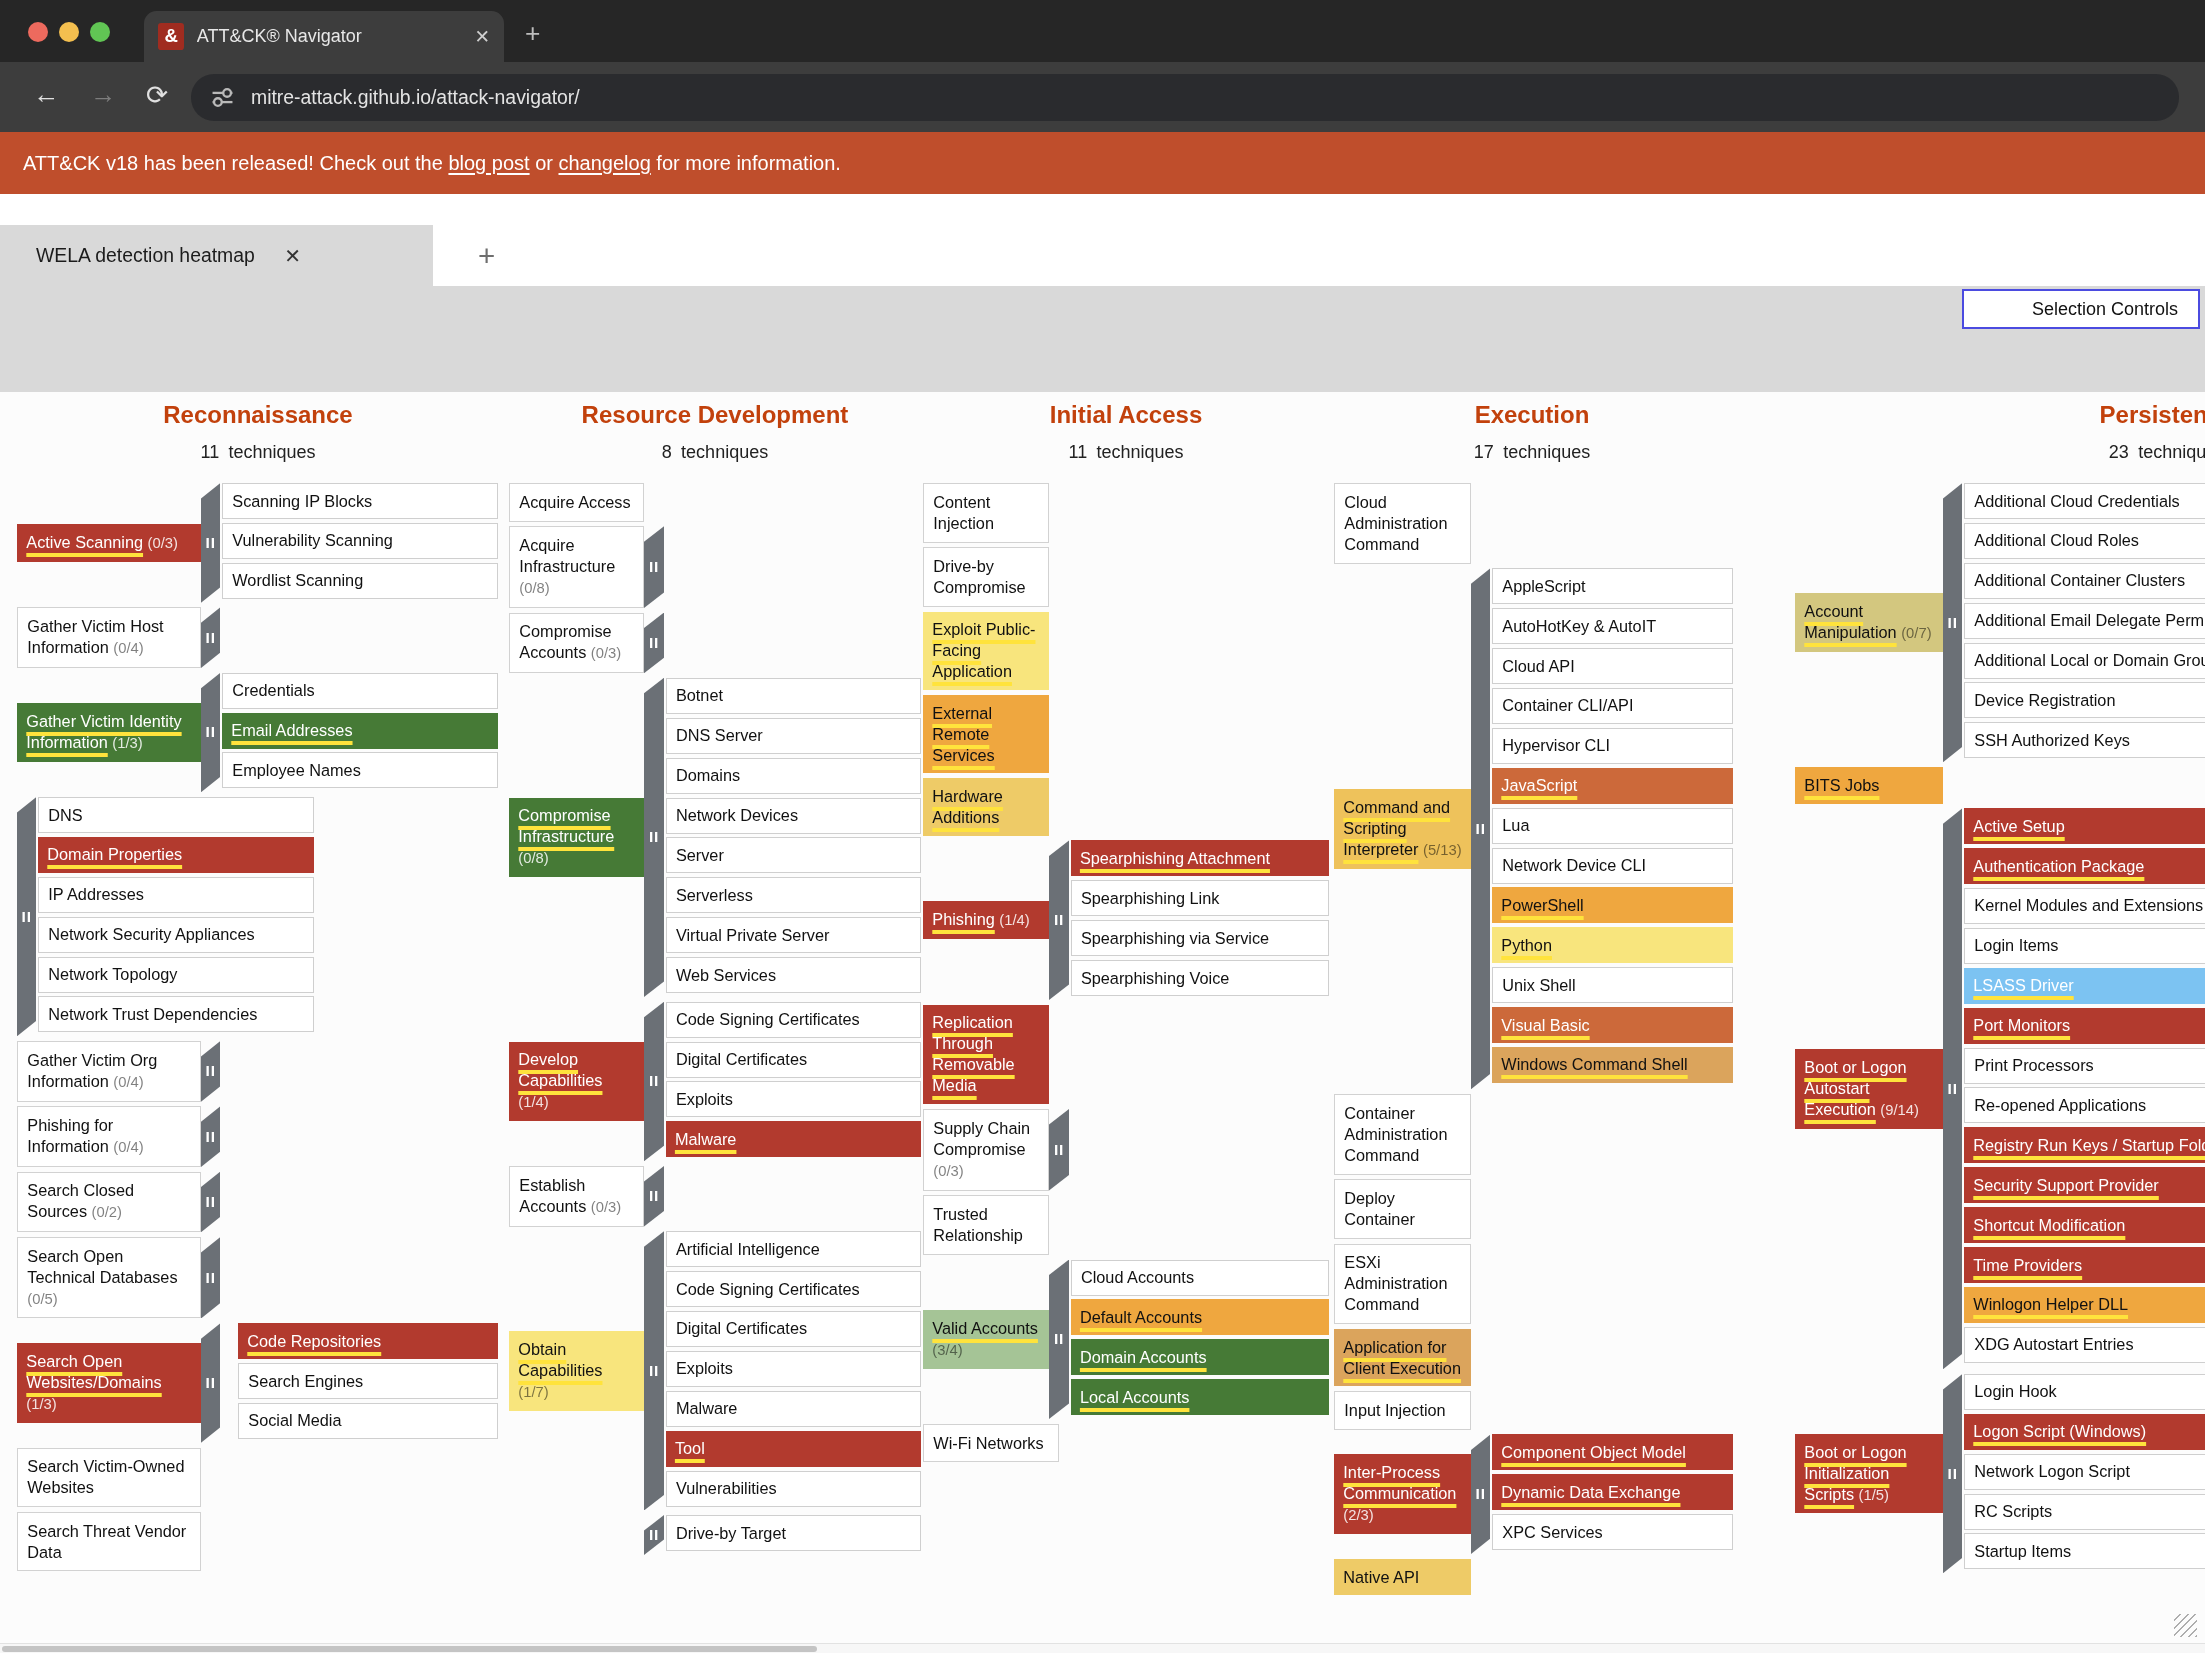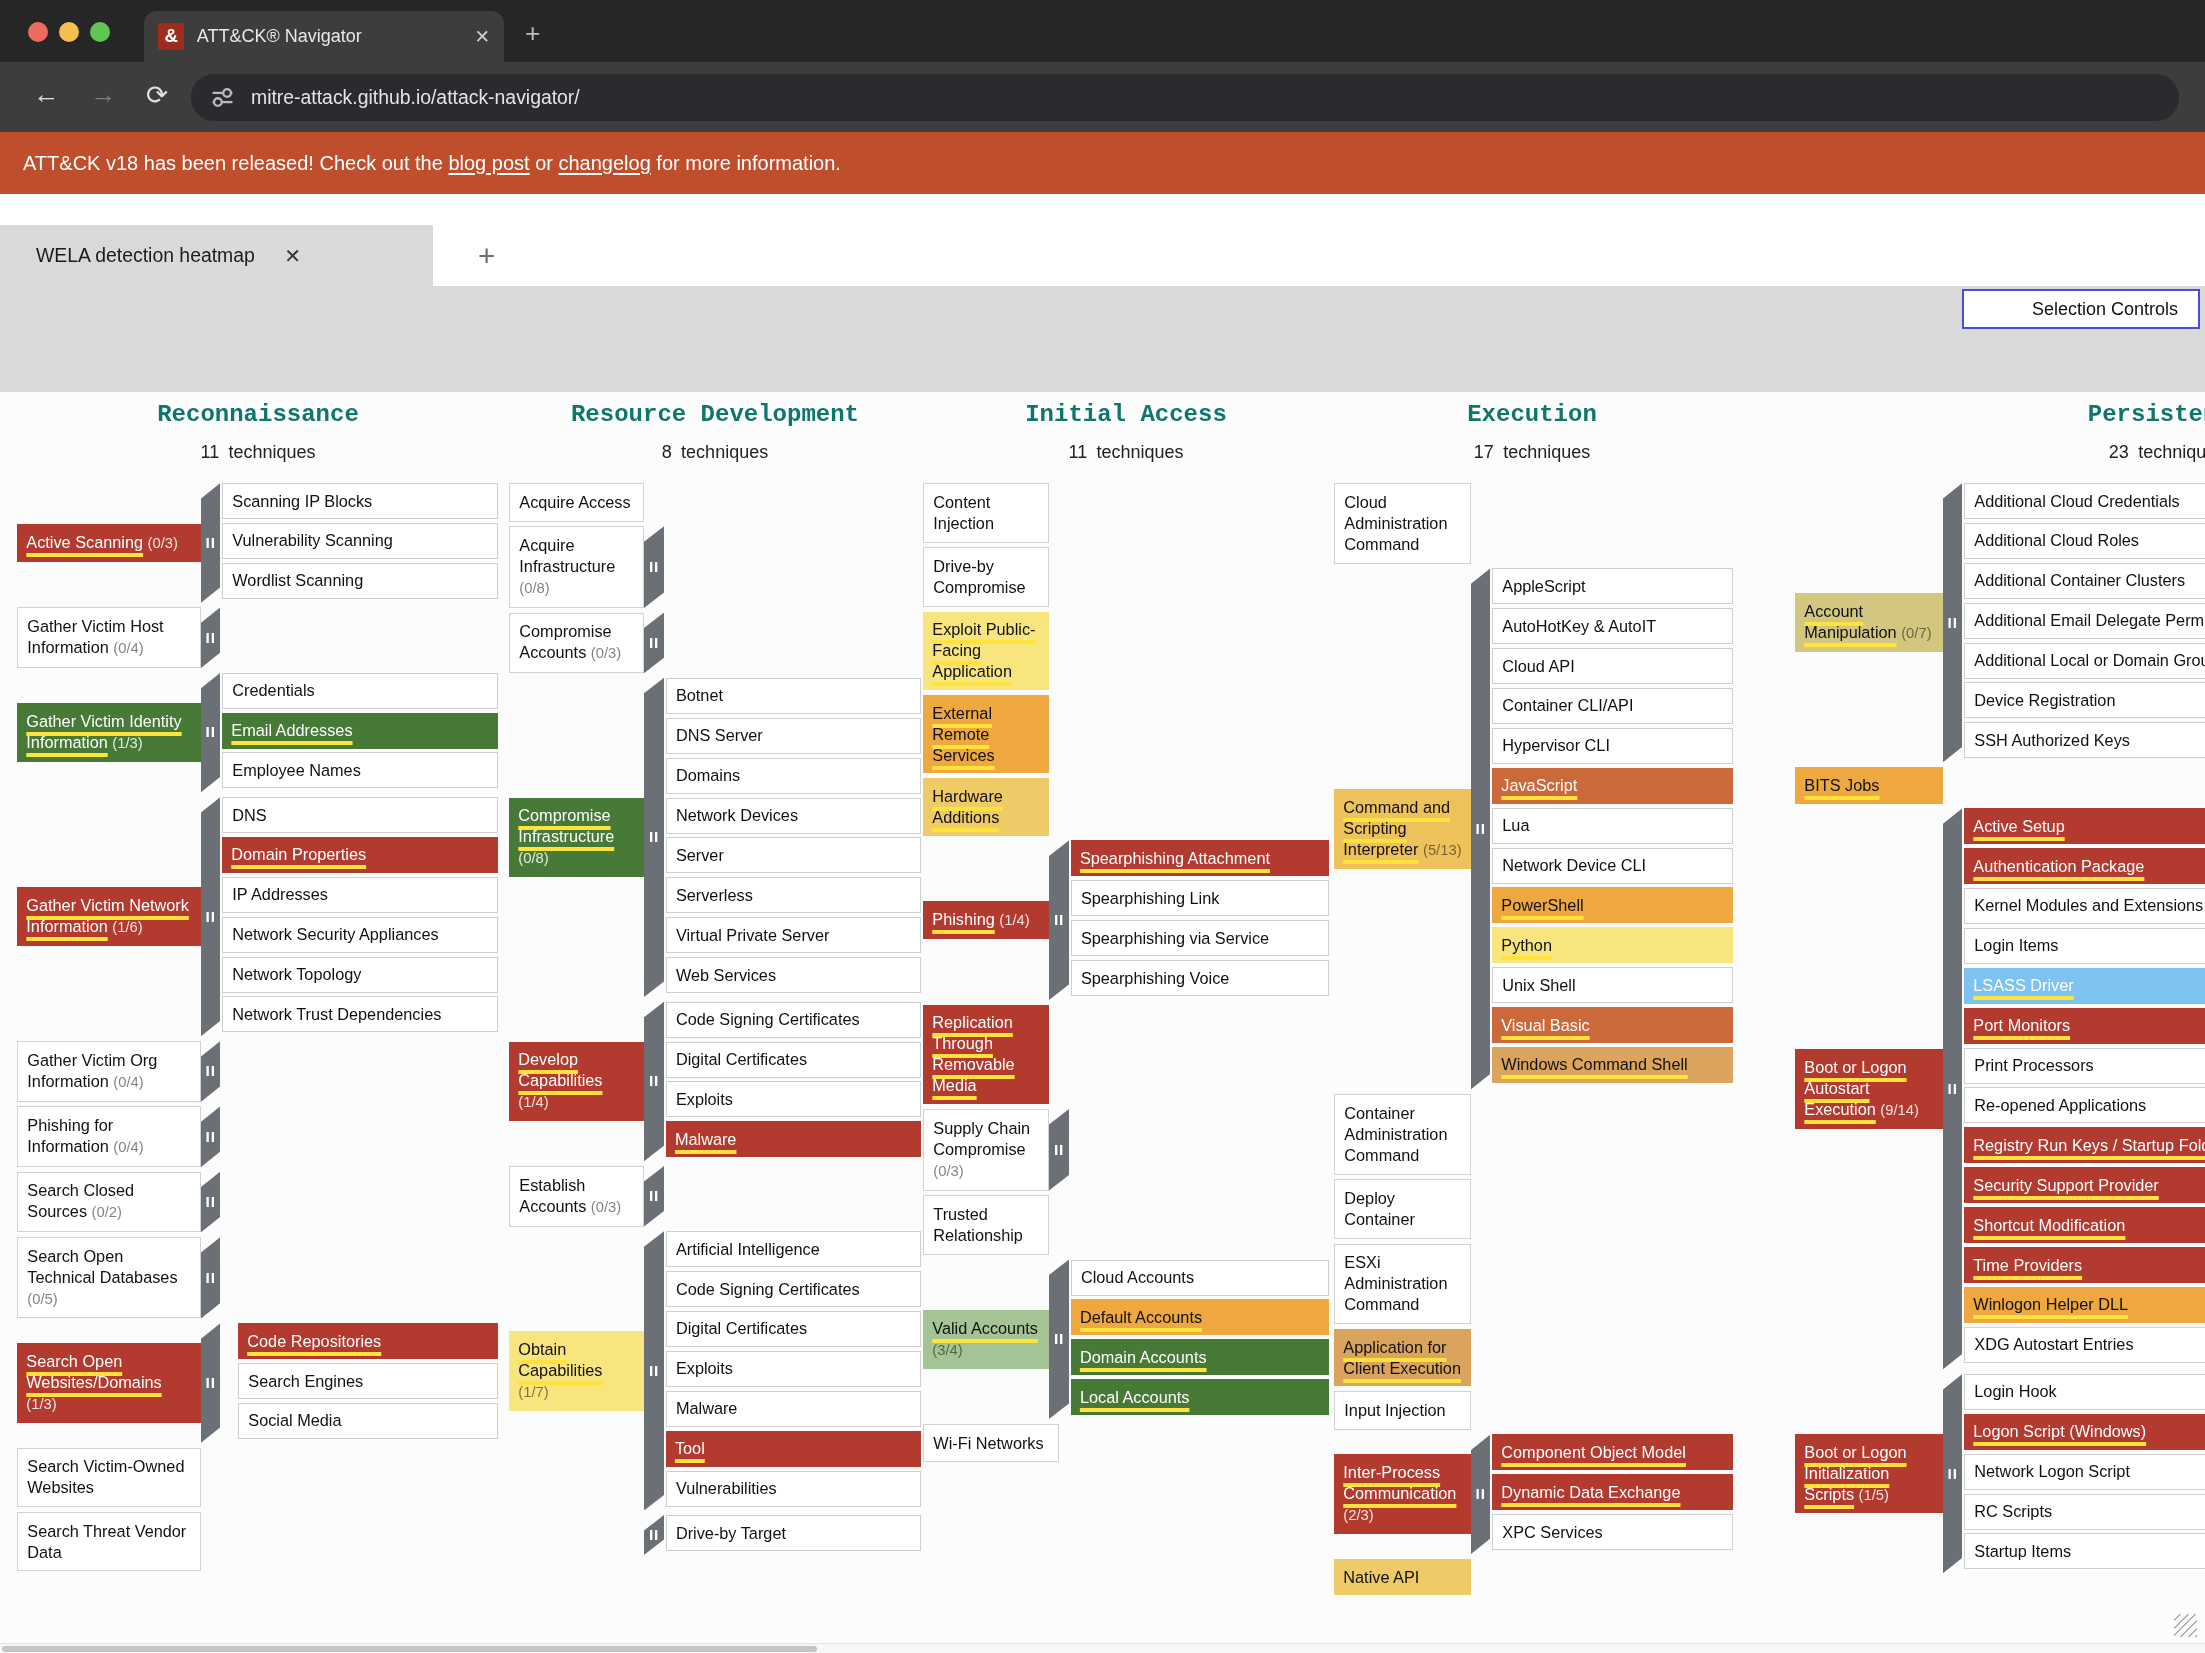--- a/index.html
+++ b/index.html
@@ -36,21 +36,21 @@
   .wtab { position:absolute; left:0; top:0; width:433px; height:61px; background:#d9d9d9;
           display:flex; align-items:center; padding:0 36px; font-size:19.4px; color:#1c1c1c; }
   .wtab .x { margin-left:29.5px; font-size:20px; color:#333; }
   .plus2 { position:absolute; left:478px; top:14px; font-size:29.5px; color:#6e6e6e; }
   .toolbar { position:absolute; left:0; top:286px; width:2205px; height:106px; background:#d9d9d9; }
   .selbtn { position:absolute; left:1962px; top:3.1px; width:238px; height:40px; background:#fff;
             border:2.3px solid #4b4be0; font-size:18px; font-family:"Liberation Sans",sans-serif; color:#111;padding-left:48px; }
 
   
   .matrix { position:absolute; left:0; top:392px; width:2205px; height:1262px; background:#fcfcfc; }
-  .colTitle { position:absolute; font-size:24px; font-weight:bold; color:#0f766e; text-align:center; width:404px;font-family:Liberation Mono, monospace; }
+  .colTitle { position:absolute; font-size:24px; font-weight:bold; color:#c2410c; text-align:center; width:404px; }
   .colCount { position:absolute; font-size:18px; color:#222; text-align:center; width:404px; }
   .colCount .num { margin-right:9.3px; }
   .col { position:absolute; }
   .group { display:flex; align-items:stretch; margin-bottom:4.7px; }
   .labelwrap { display:flex; align-items:center; flex:0 0 auto; }
   .cell { width:100%; padding:7.8px 9.3px; font-size:16.3px; line-height:21px; color:#111;
           background:#fff; border:0.8px solid #d2d2d2; overflow:hidden; }
   .cell .count { font-size:14.8px; color:rgba(0,0,0,.5); white-space:nowrap; }
   .conn { flex:0 0 auto; background:#6b7076; display:flex; align-items:center; justify-content:center;
           clip-path:polygon(0 15.5px,100% 0,100% calc(100% - 15.5px),0 100%); }
@@ -169,23 +169,20 @@
           </div>
           <div class="scell" data-color="green">
             <span class="u">Email Addresses</span>
           </div>
           <div class="scell">
             <span>Employee Names</span>
           </div>
         </div>
       </div>
       <div class="group">
-        <div class="labelwrap" style="width: 184px; min-height: 238px;">
-          <div class="cell" data-color="red"><span class="u">Gather Victim Network Information</span> <span class="count">(1/6)</span></div>
-        </div>
         <div class="conn" style="width: 19.4px;">
           <span>II</span>
         </div>
         <div class="subs" style="width: 276px;">
           <div class="scell">
             <span>DNS</span>
           </div>
           <div class="scell" data-color="red">
             <span class="u">Domain Properties</span>
           </div>

